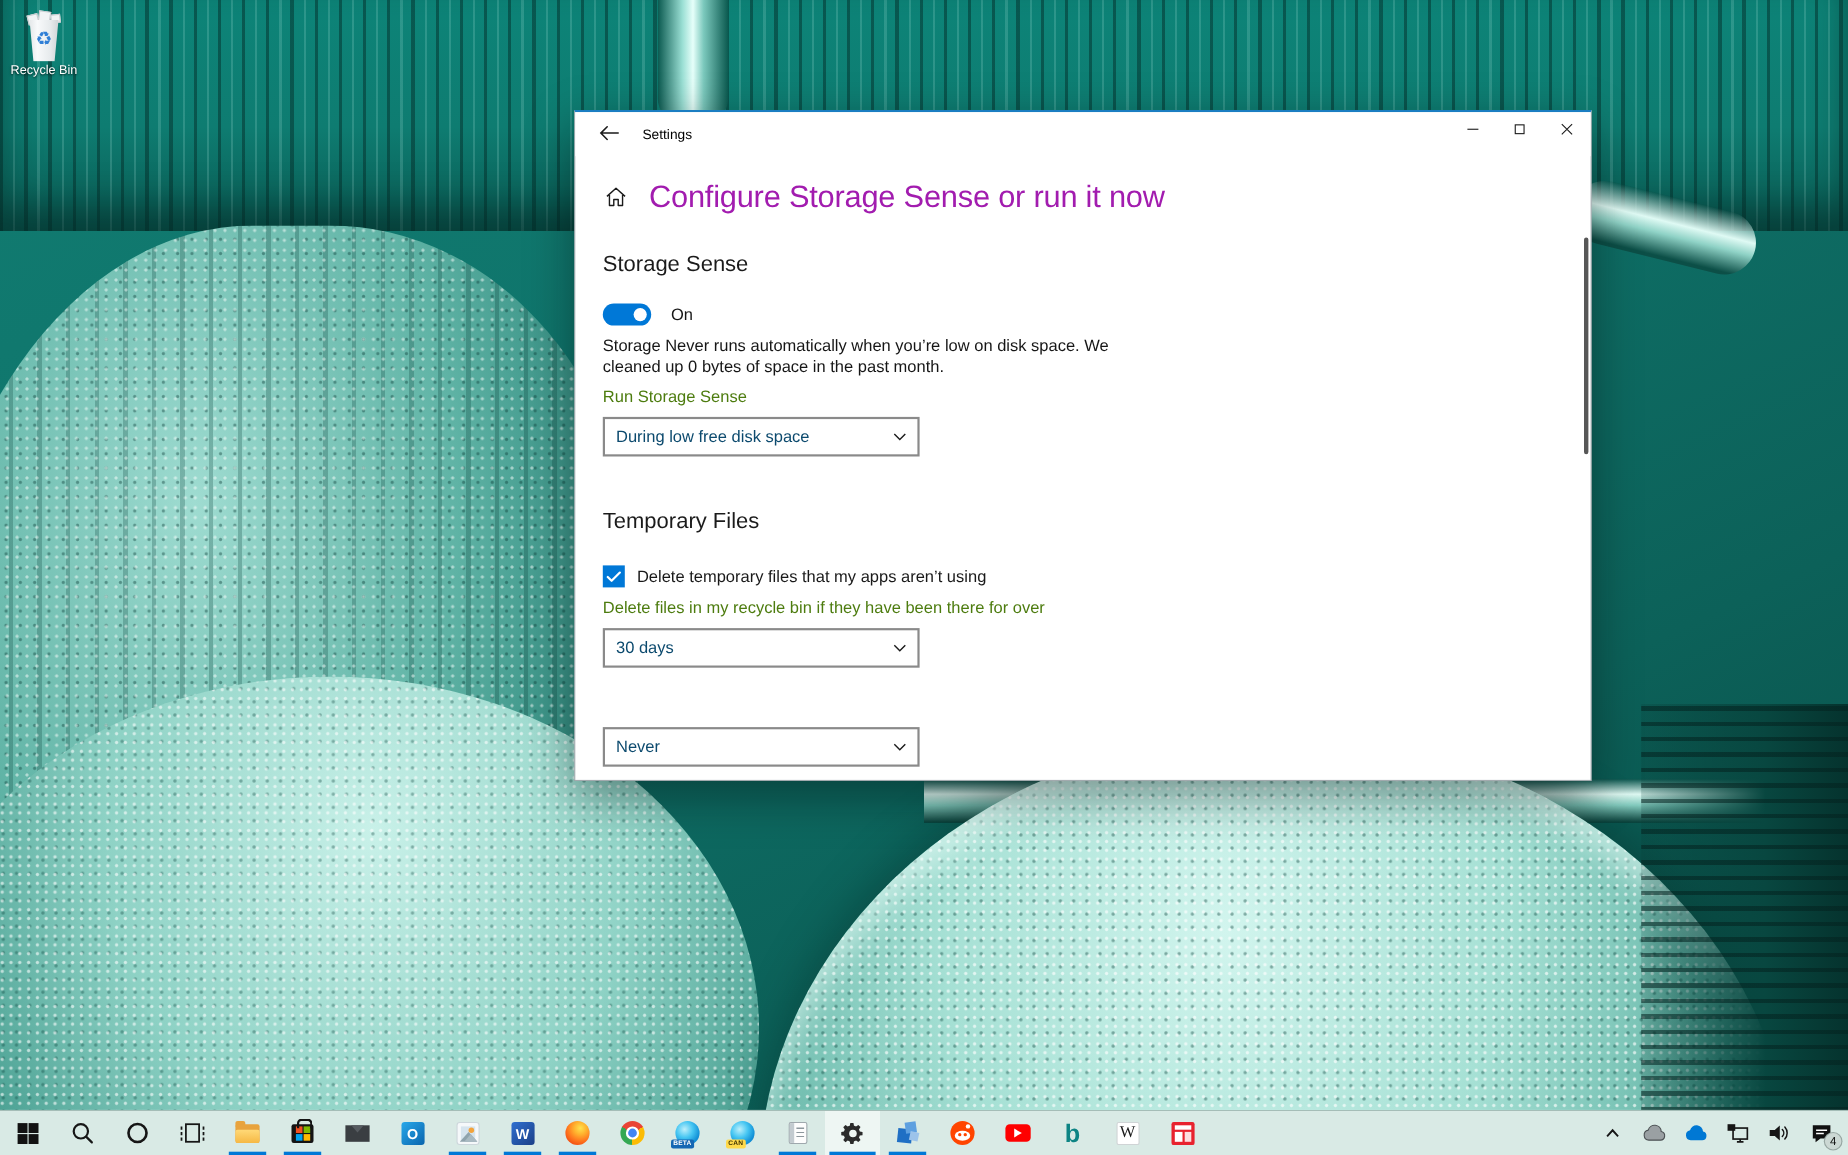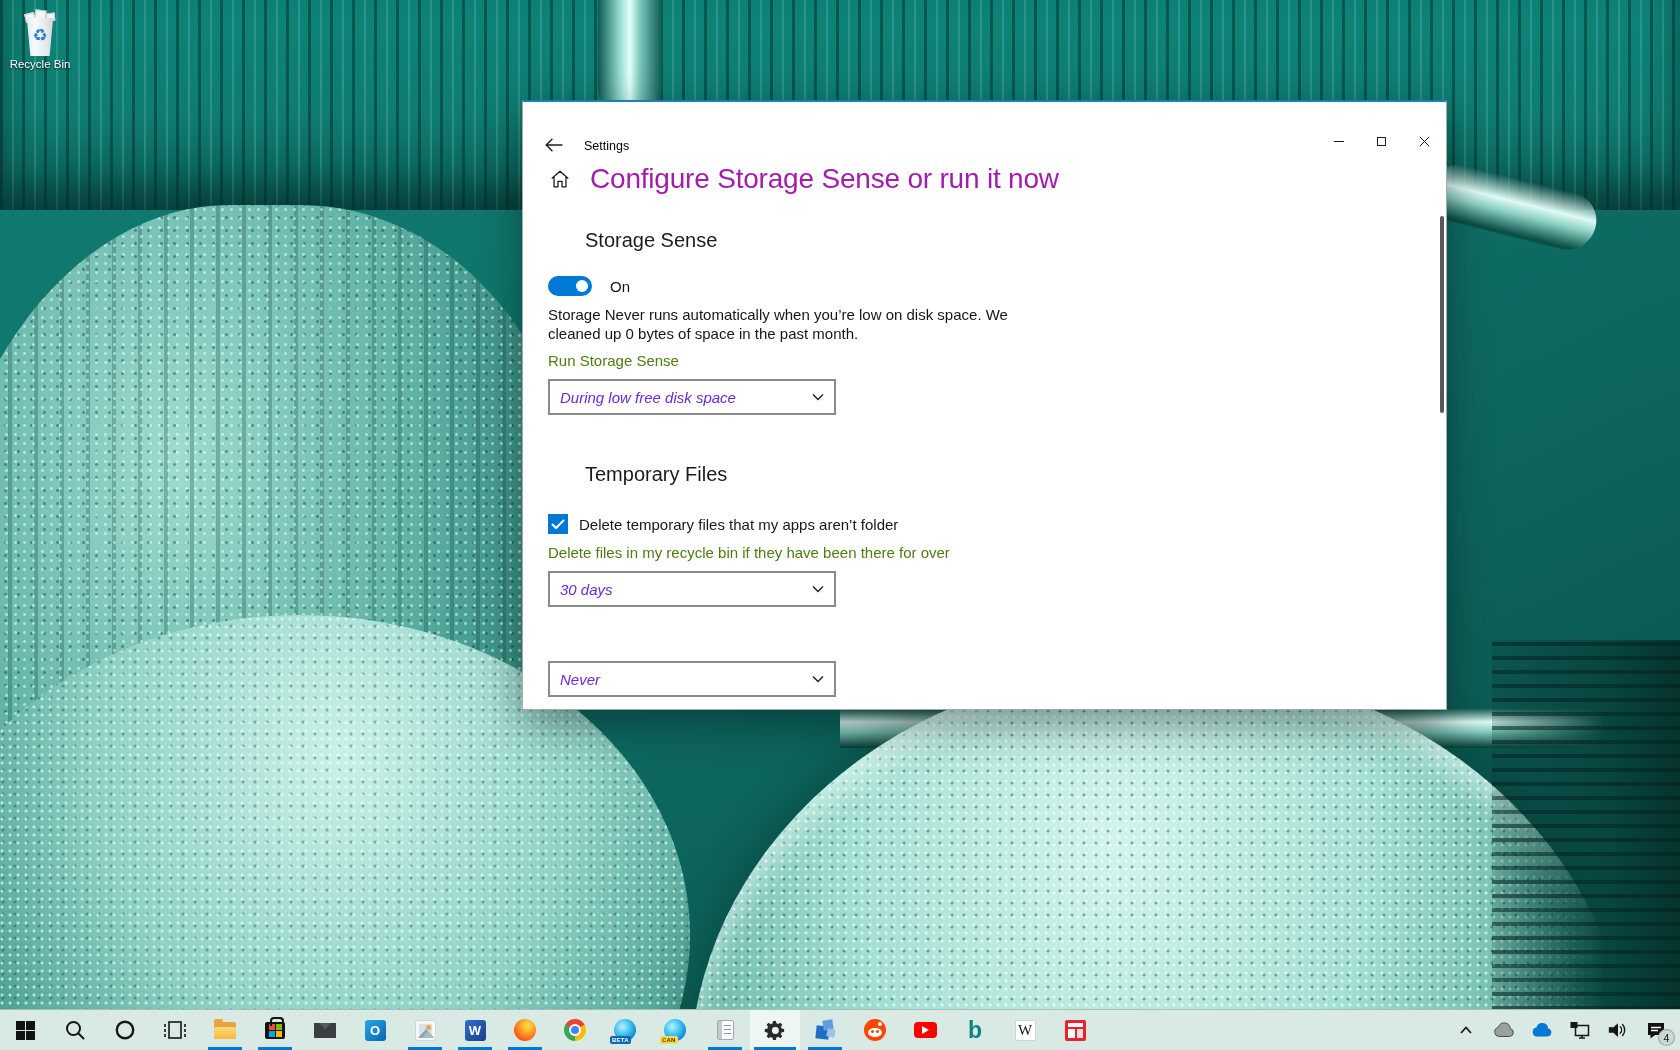--- a/index.html
+++ b/index.html
@@ -67,46 +67,46 @@
     clip-path:polygon(6% 0,94% 0,82% 100%,18% 100%);
     display:flex; align-items:center; justify-content:center; }
   .rbin-glyph { font-size:17px; color:#2f7fd6; line-height:1; margin-top:-4px; }
   .rbin-label { position:absolute; left:-6px; right:-6px; top:50px; font-size:11.5px; color:#fff;
     text-shadow:0 1px 2px rgba(0,0,0,.85); }
 
   
   .win { position:absolute; left:522px; top:100px; width:925px; height:610px; background:#fff;
     border:1px solid rgba(25,45,55,.4); border-top:2px solid #1b7ec2;
     box-shadow:0 14px 40px rgba(0,10,9,.4); }
-  .titlebar { position:absolute; left:0; top:0; right:0; height:40px; background:#fff;margin-top:24px; }
+  .titlebar { position:absolute; left:0; top:0; right:0; height:40px; background:#fff; }
   .back-btn { position:absolute; left:8px; top:2px; width:46px; height:34px; background:none; border:none;
     display:flex; align-items:center; justify-content:center; }
   .wtitle { position:absolute; left:61px; top:13px; font-size:12.5px; color:#000; }
   .caption { position:absolute; right:0; top:0; display:flex; }
   .cap { width:43px; height:30px; display:flex; align-items:center; justify-content:center; background:none; border:none; }
   .gl-min { width:10px; height:1px; background:#1b1b1b; display:block; }
   .gl-max { width:9px; height:9px; border:1px solid #1b1b1b; display:block; }
 
   .pagehead { position:absolute; left:26px; top:62px; height:30px; display:flex; align-items:center; gap:19px; }
   .pagehead h1 { font-size:28px; font-weight:400; color:#a21caf; letter-spacing:-0.2px; white-space:nowrap; }
-  .h2 { position:absolute; left:25px; font-size:20px; font-weight:400; color:#1b1b1b; white-space:nowrap;margin-left:37px; }
+  .h2 { position:absolute; left:25px; font-size:20px; font-weight:400; color:#1b1b1b; white-space:nowrap; }
   .h2.s1 { top:127px; } .h2.s2 { top:361px; }
 
   .toggle-row { position:absolute; left:25px; top:174px; display:flex; align-items:center; gap:18px; }
   .toggle { width:44px; height:20px; border-radius:10px; background:#0078d7; position:relative; }
   .toggle .knob { position:absolute; right:4px; top:4px; width:12px; height:12px; border-radius:50%; background:#fff; }
   .toggle-label { font-size:15px; color:#161616; }
 
   .desc { position:absolute; left:25px; top:203px; font-size:15px; line-height:19px; color:#161616; }
   .desc span { display:block; white-space:nowrap; }
   .flabel { position:absolute; left:25px; font-size:15px; color:#4d7c0f; white-space:nowrap; }
   .flabel.l1 { top:250px; } .flabel.l2 { top:442px; } .flabel.l3 { top:533px; }
 
   .dd { position:absolute; left:25px; width:288px; height:30px; background:#fff; border:2px solid #8a8a8a;
-    display:flex; align-items:center; padding:16px 10px; font-size:15px; color:#6d28d9;font-style:italic; }
+    display:flex; align-items:center; padding:16px 10px; font-size:15px; color:#0c4a6e; }
   .dd.d1 { top:277px; } .dd.d2 { top:469px; } .dd.d3 { top:559px; }
   .dd svg { margin-left:auto; }
 
   .check-row { position:absolute; left:25px; top:412px; display:flex; align-items:center; gap:11px; }
   .checkbox { width:20px; height:20px; background:#0078d7; display:flex; align-items:center; justify-content:center; }
   .check-label { font-size:15px; color:#191919; white-space:nowrap; }
 
   .scroll-thumb { position:absolute; right:2px; top:114px; width:4px; height:197px; background:#575757; border-radius:2px; }
 
   
@@ -266,21 +266,21 @@
     </div>
 
     <div class="h2 s2">Temporary Files</div>
 
     <div class="check-row">
       <span class="checkbox">
         <svg width="14" height="11" viewBox="0 0 14 11">
           <path d="M1.5 5.5 L5 9 L12.5 1.5" stroke="#fff" stroke-width="2" fill="none" stroke-linecap="round" stroke-linejoin="round"></path>
         </svg>
       </span>
-      <span class="check-label">Delete temporary files that my apps aren’t folder</span>
+      <span class="check-label">Delete temporary files that my apps aren’t using</span>
     </div>
 
     <div class="flabel l2">Delete files in my recycle bin if they have been there for over</div>
     <div class="dd d2">
       <span>30 days</span>
       <svg width="12" height="8" viewBox="0 0 12 8">
         <path d="M1 1.5 L6 6.5 L11 1.5" stroke="#1b1b1b" stroke-width="1.3" fill="none"></path>
       </svg>
     </div>
 

